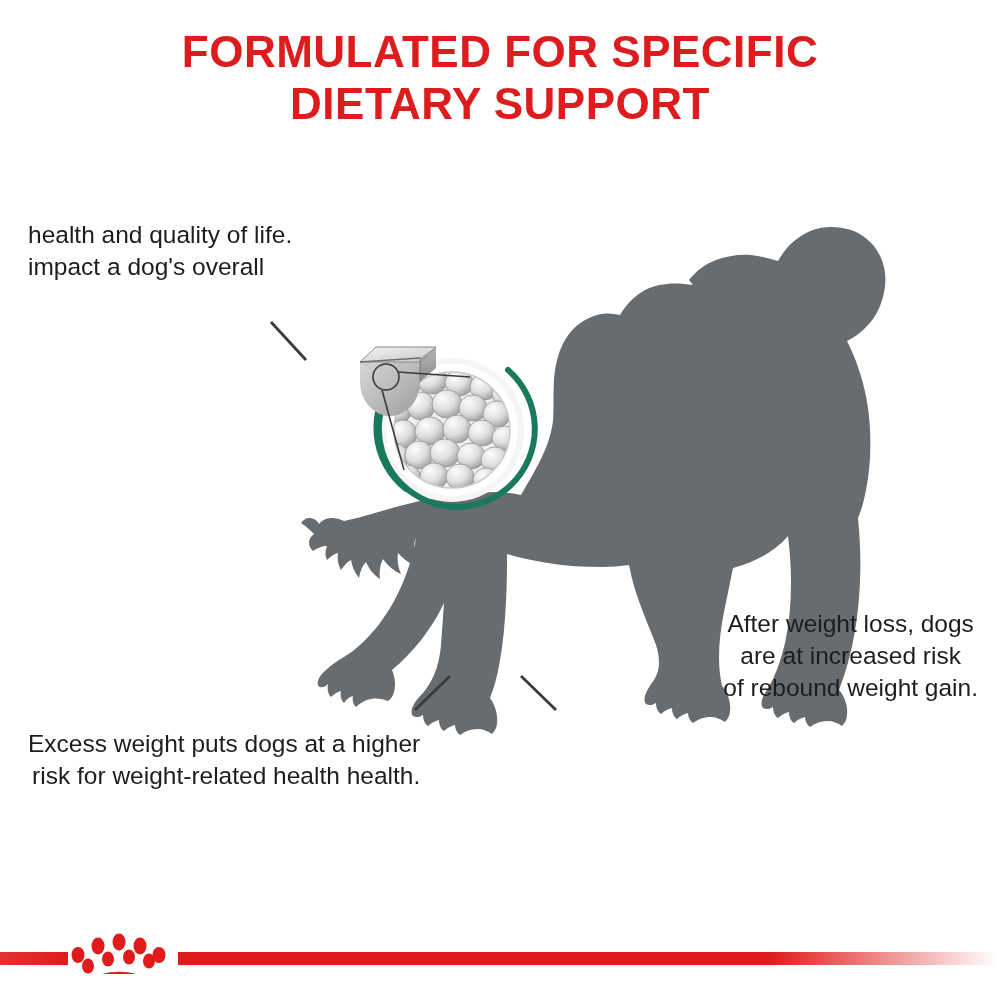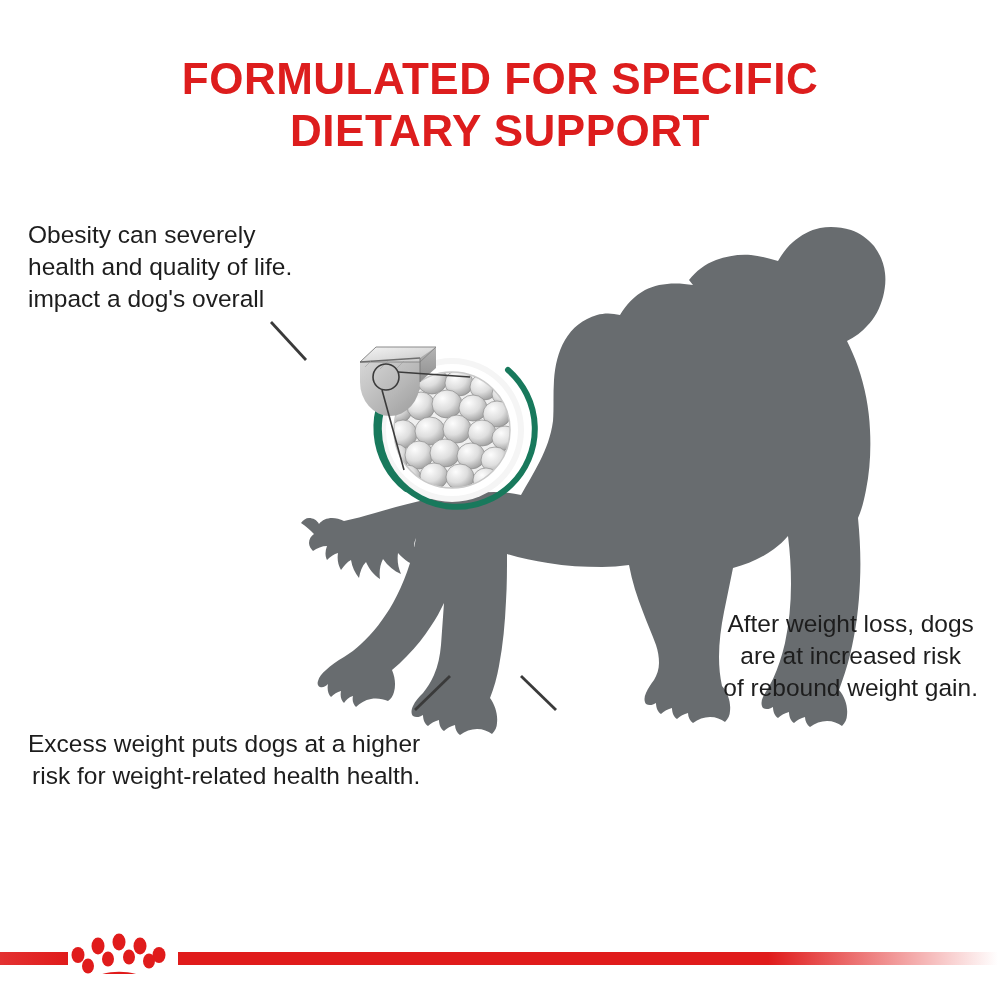--- a/index.html
+++ b/index.html
@@ -20,21 +20,20 @@
     position:absolute;
     left:0; right:0;
     top:26px;
     text-align:center;
     color:#dd1d1d;
     font-weight:bold;
     font-size:44px;
     line-height:52px;
     letter-spacing:0.5px;
     font-family:"Liberation Sans","DejaVu Sans",sans-serif;
-    margin-top:27px;
   }
   .title .l2{display:block;}
 
   
   .callout{
     position:absolute;
     color:#1d1d1d;
     font-size:24.5px;
     line-height:32px;
     font-family:"Liberation Sans","DejaVu Sans",sans-serif;
@@ -318,21 +317,20 @@
       <line x1="415" y1="710" x2="450" y2="676" stroke="#3a3a3a" stroke-width="2.8"></line>
     </g>
 
     <g>
       <line x1="521" y1="676" x2="556" y2="710" stroke="#3a3a3a" stroke-width="2.8"></line>
       <line x1="555" y1="710" x2="976" y2="710" stroke="url(#fadeR)" stroke-width="2.4"></line>
     </g>
   </svg>
 
   <div class="callout" id="callout-topleft">
-    <span>Obesity can severely</span>
     <span>health and quality of life.</span>
     <span>impact a dog's overall</span>
   </div>
 
   <div class="callout" id="callout-right">
     <span>After weight loss, dogs</span>
     <span>are at increased risk</span>
     <span>of rebound weight gain.</span>
   </div>
 

